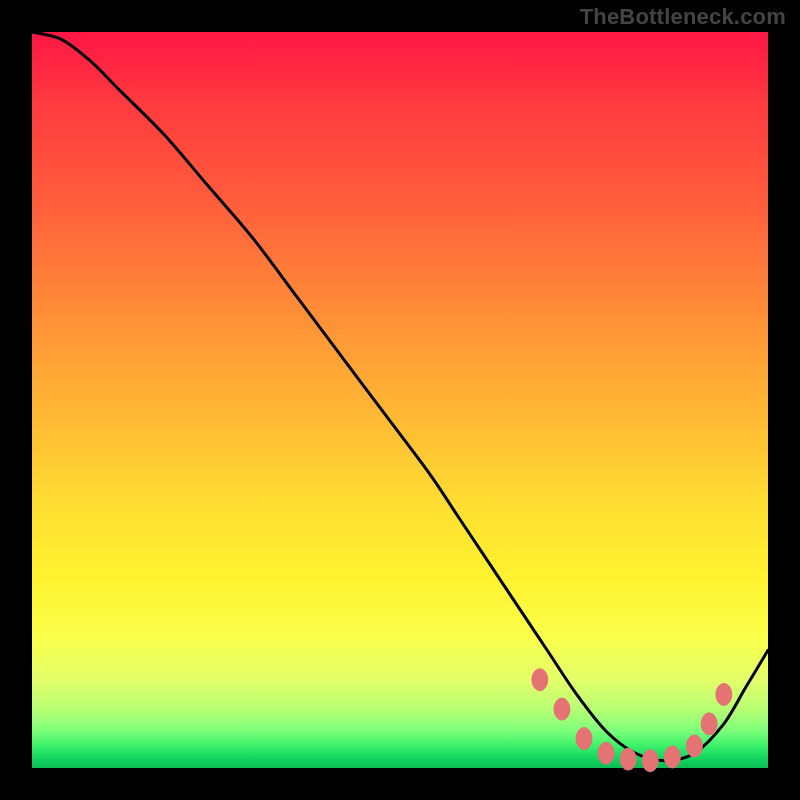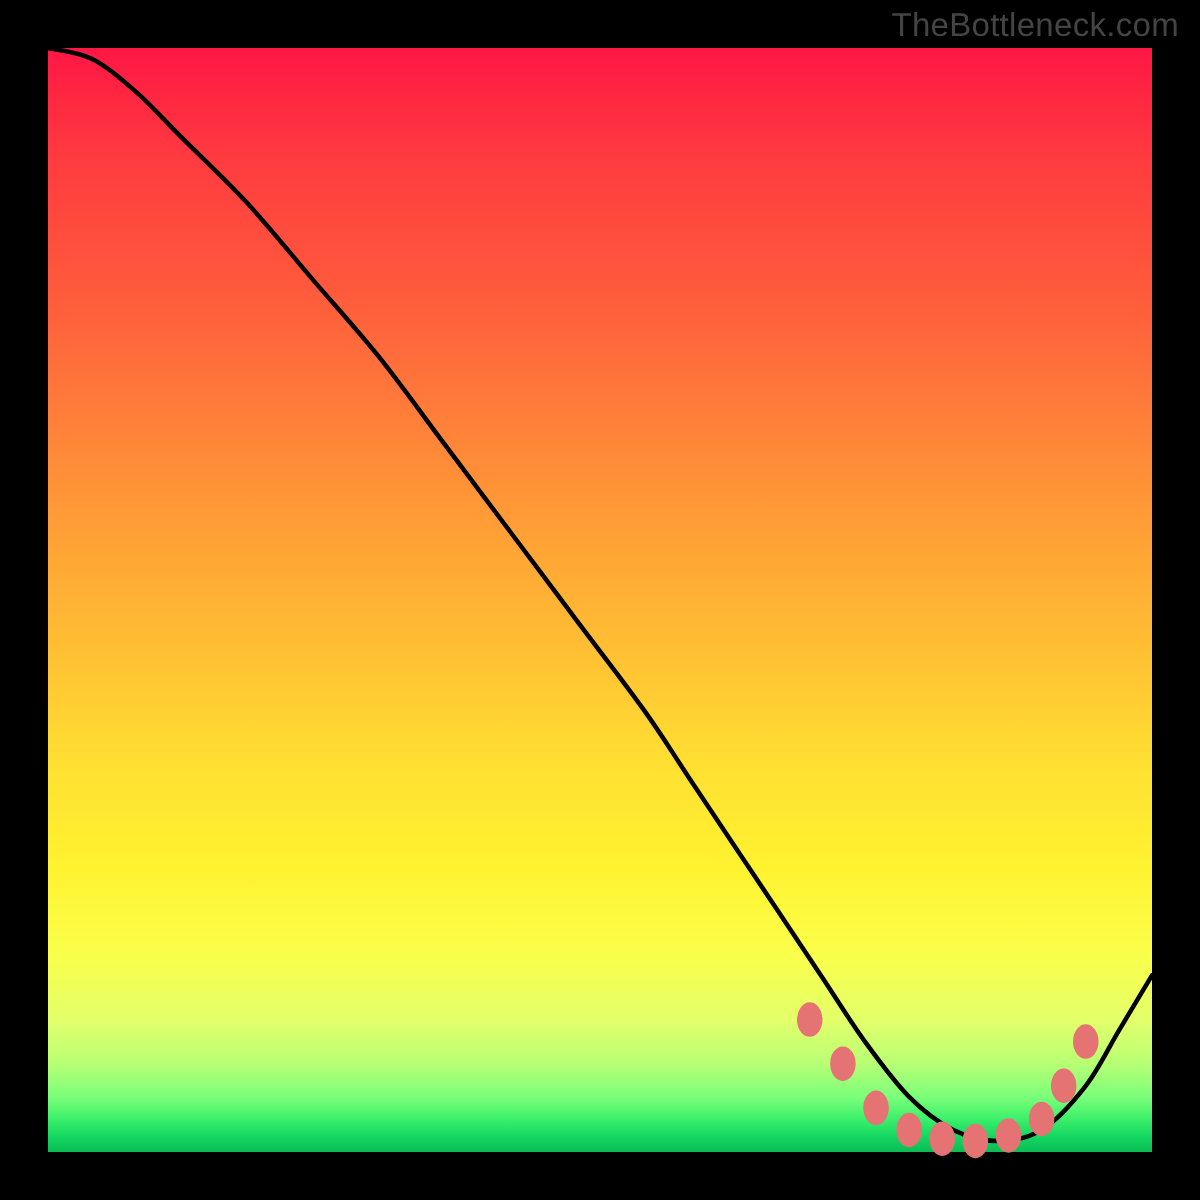--- a/index.html
+++ b/index.html
@@ -16,21 +16,21 @@
     width: 800px;
     height: 800px;
     background: #000;
   }
   .attribution {
     position: absolute;
     top: 4px;
     right: 14px;
     color: #444;
     font-size: 22px;
-    font-weight: 400;
+    font-weight: 700;
     letter-spacing: 0.2px;
     user-select: none;
   }
   .plot-area {
     position: absolute;
     left: 32px;
     top: 32px;
     width: 736px;
     height: 736px;
     

